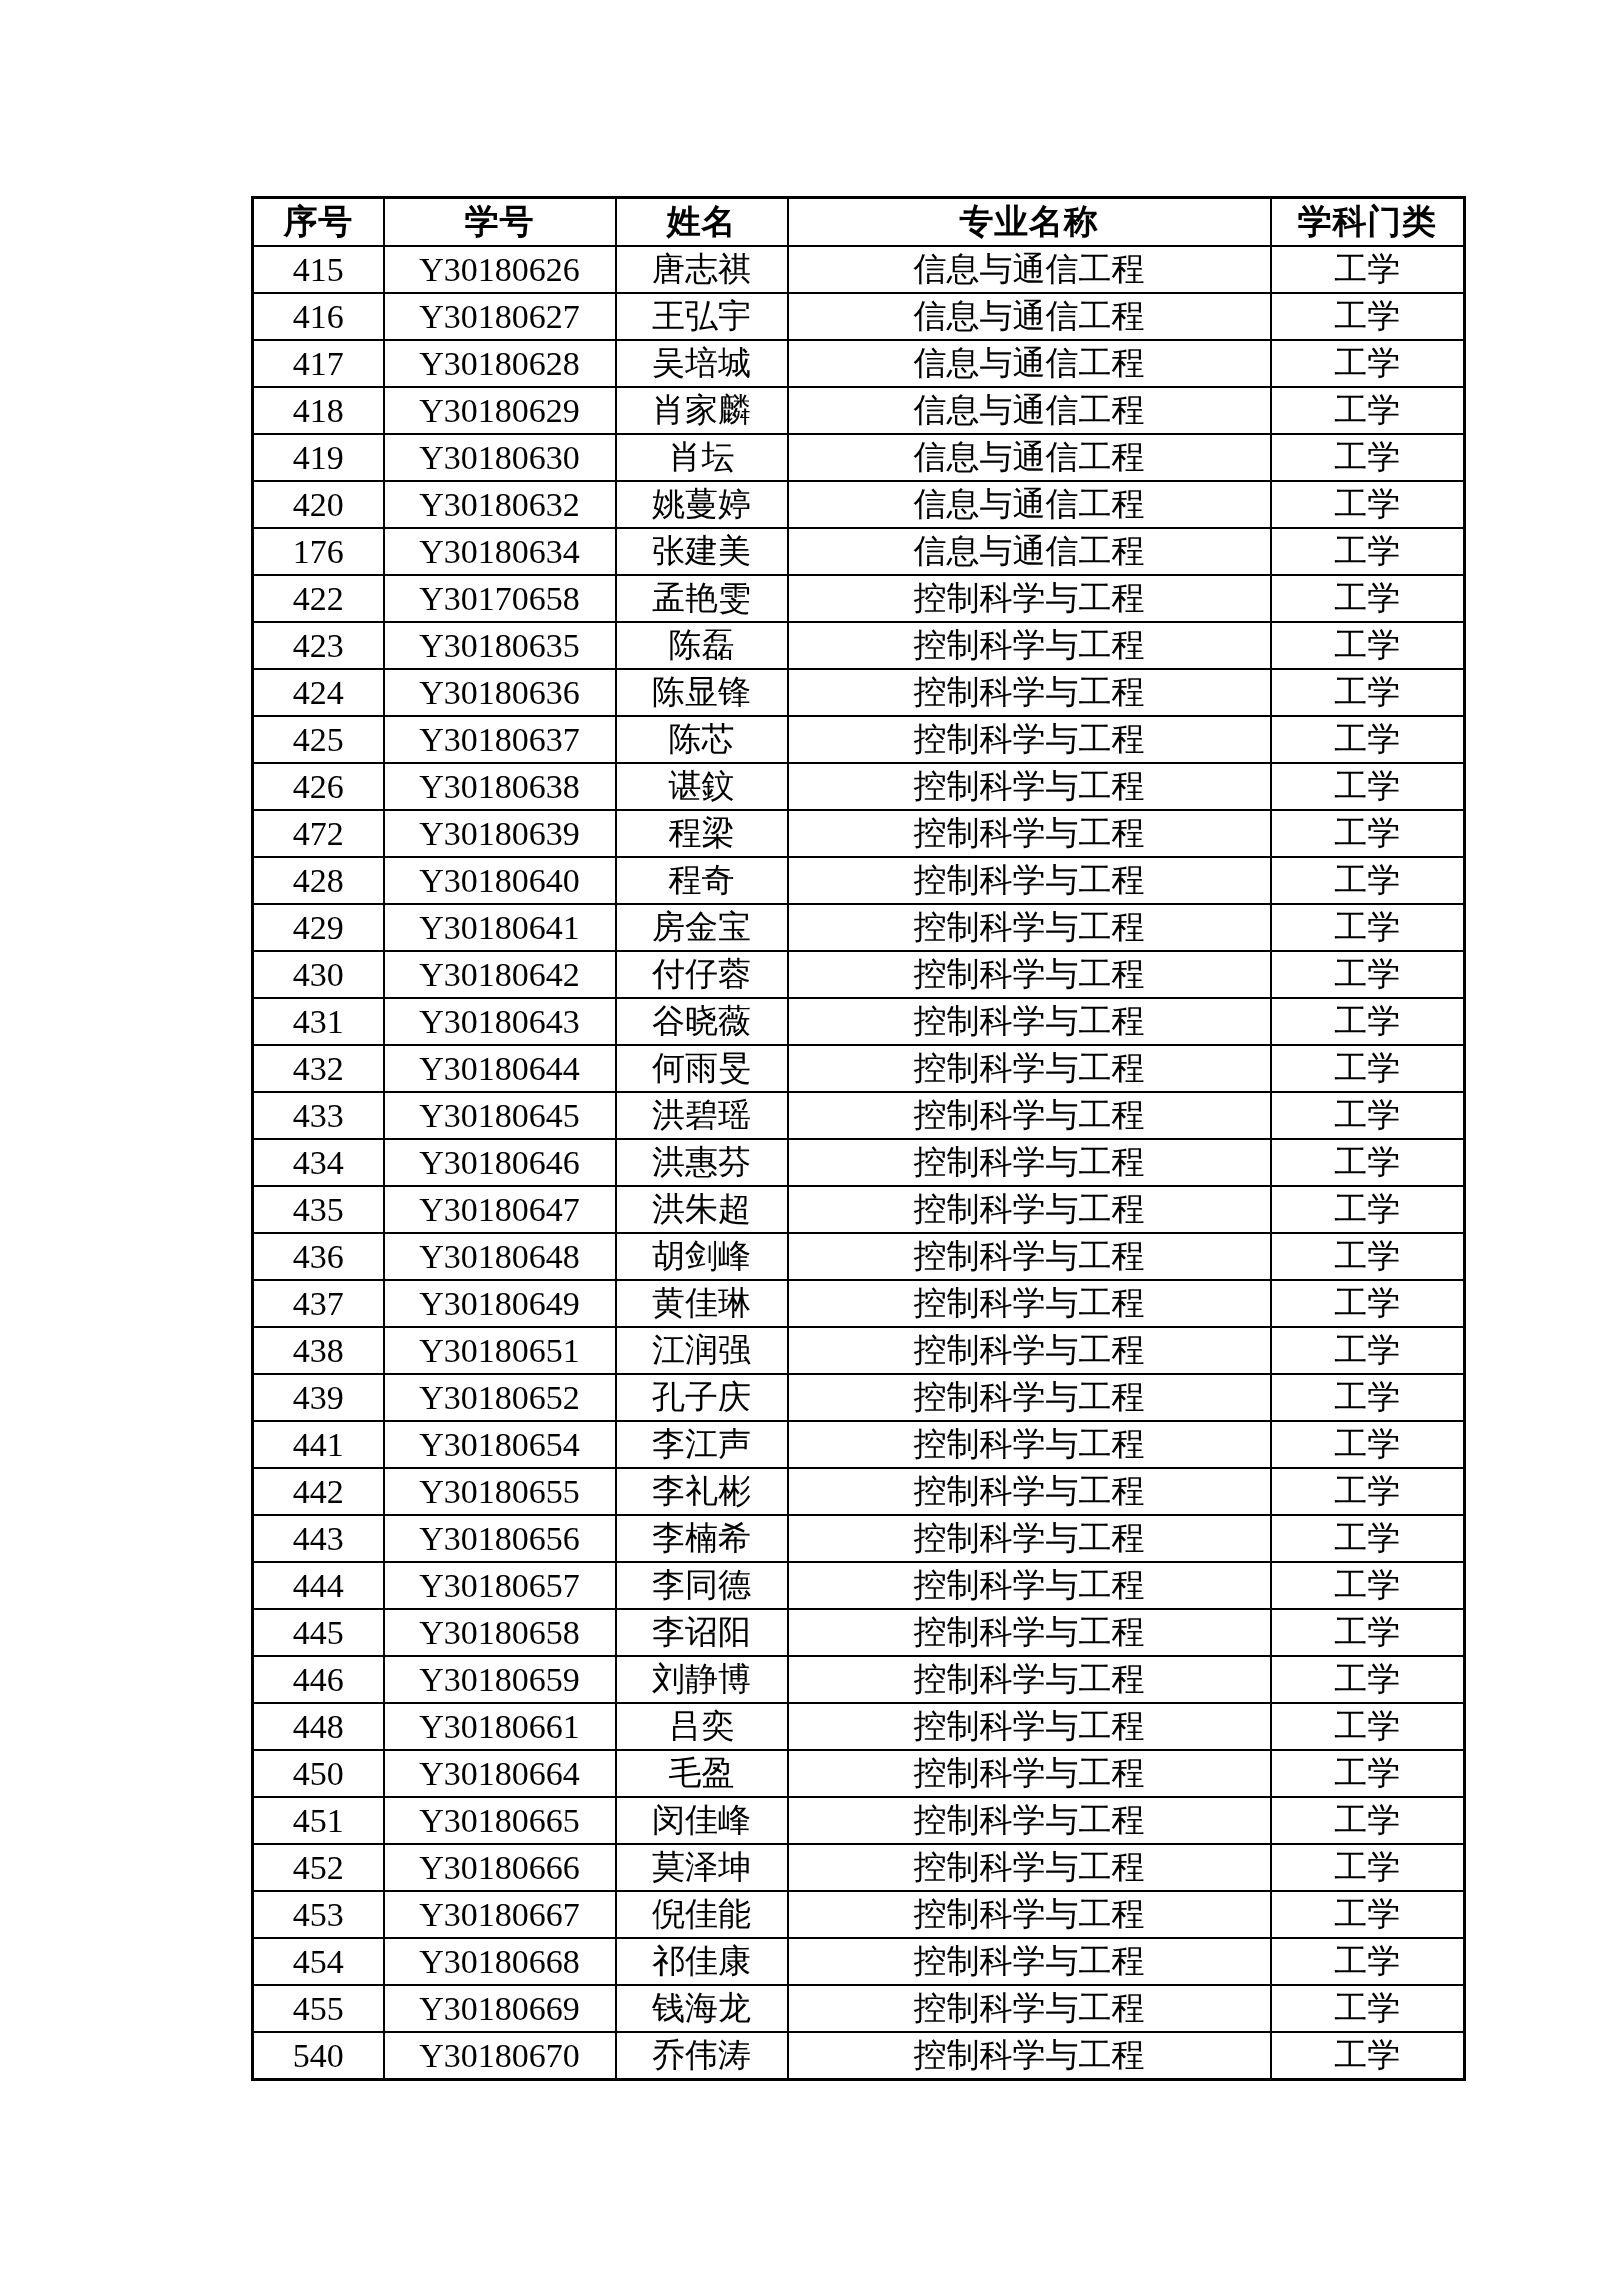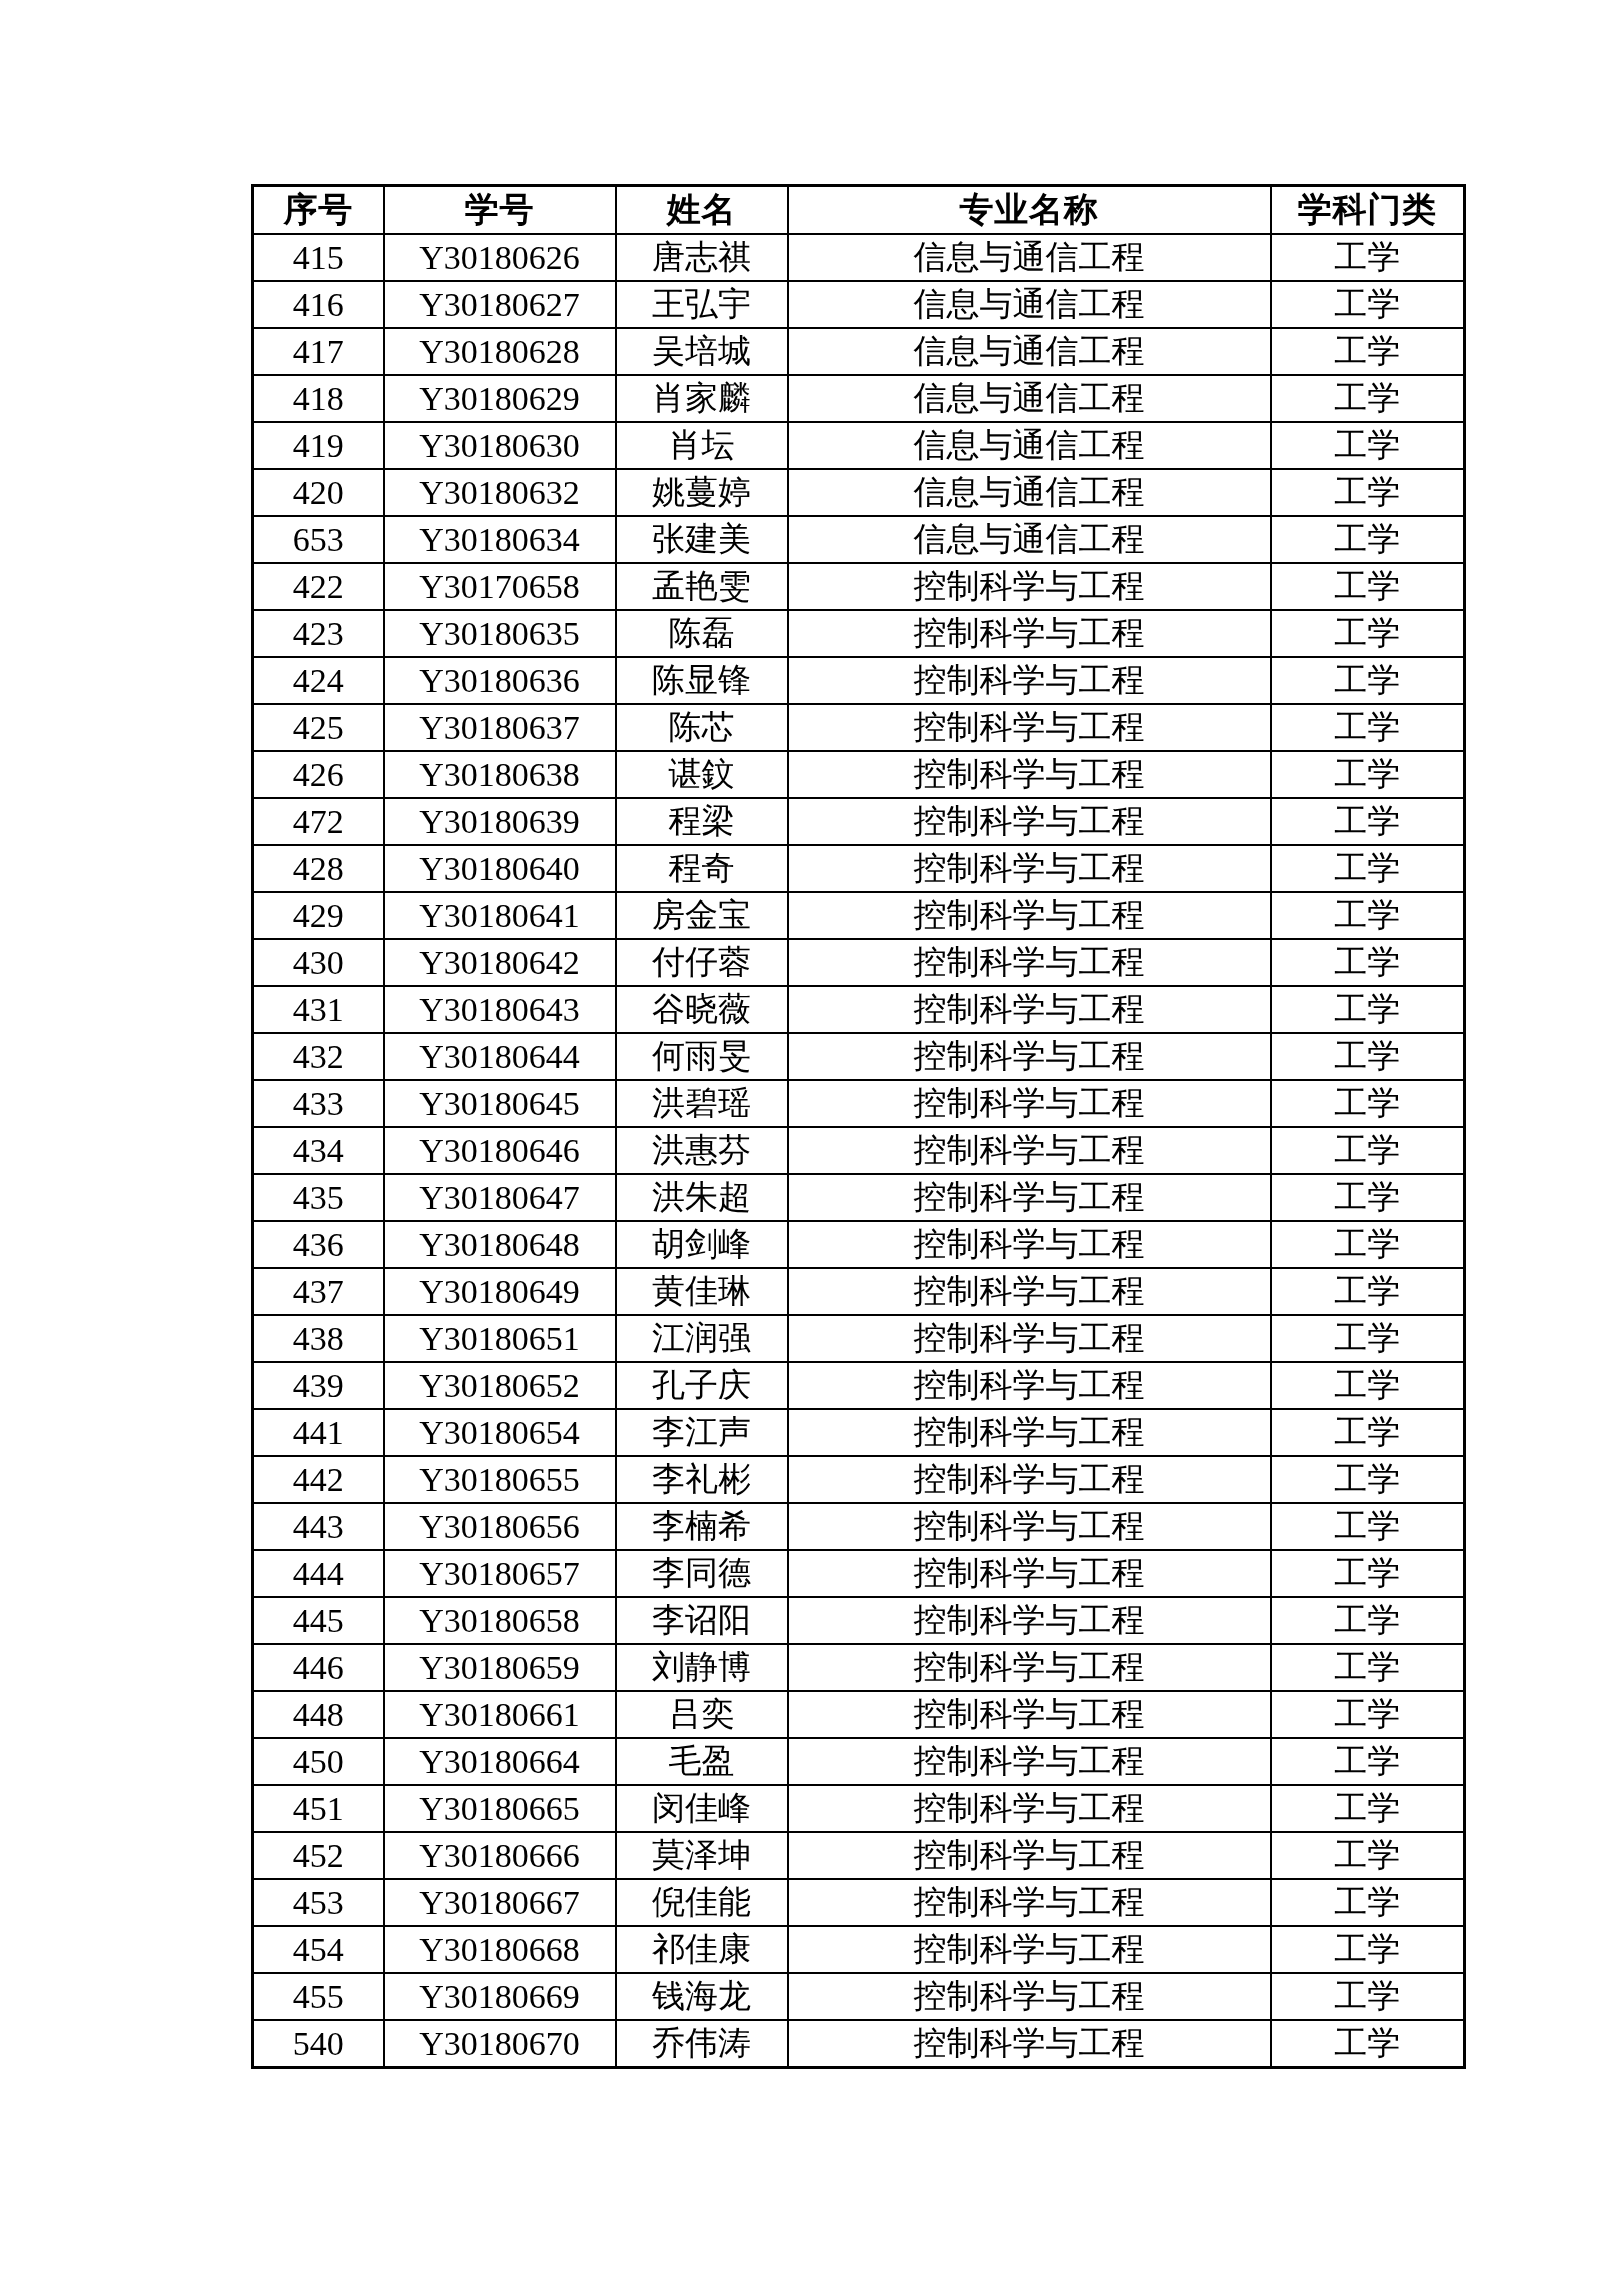--- a/index.html
+++ b/index.html
@@ -11,21 +11,21 @@
     position: relative;
     width: 1623px;
     height: 2295px;
     background: #ffffff;
     font-family: "Liberation Serif", "DejaVu Serif", serif;
     color: #000000;
   }
   table.roster {
     position: absolute;
     left: 251px;
-    top: 184px;
+    top: 196px;
     width: 1213px;
     border-collapse: collapse;
     table-layout: fixed;
     border: 3.9px solid #000000;
   }
   table.roster col.c-seq      { width: 131px; }
   table.roster col.c-id       { width: 232px; }
   table.roster col.c-name     { width: 172px; }
   table.roster col.c-major    { width: 483px; }
   table.roster col.c-category { width: 194px; }
@@ -113,21 +113,21 @@
           <td>工学</td>
         </tr>
         <tr>
           <td class="num">420</td>
           <td class="num">Y30180632</td>
           <td>姚蔓婷</td>
           <td>信息与通信工程</td>
           <td>工学</td>
         </tr>
         <tr>
-          <td class="num">653</td>
+          <td class="num">176</td>
           <td class="num">Y30180634</td>
           <td>张建美</td>
           <td>信息与通信工程</td>
           <td>工学</td>
         </tr>
         <tr>
           <td class="num">422</td>
           <td class="num">Y30170658</td>
           <td>孟艳雯</td>
           <td>控制科学与工程</td>

